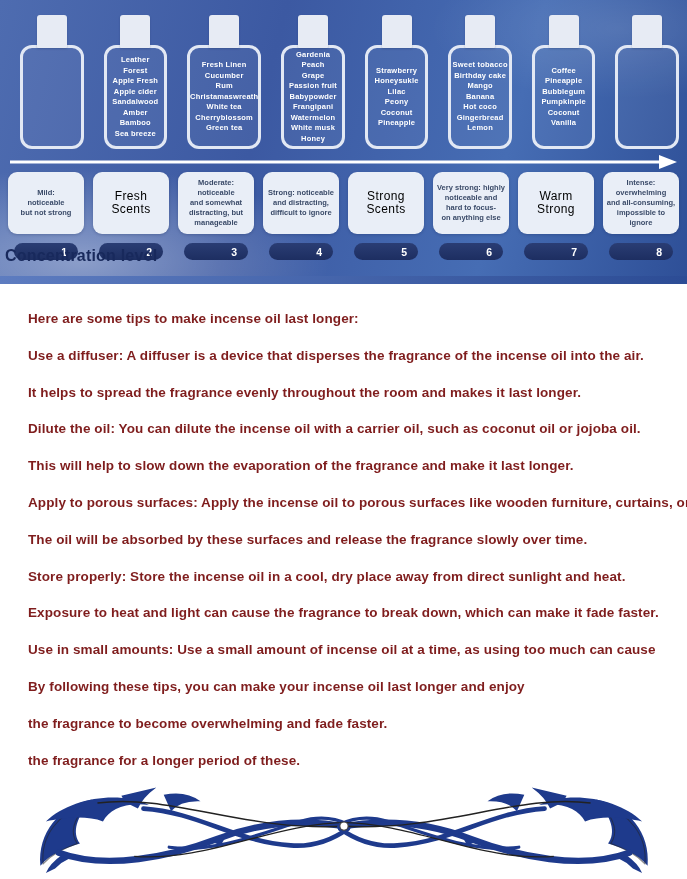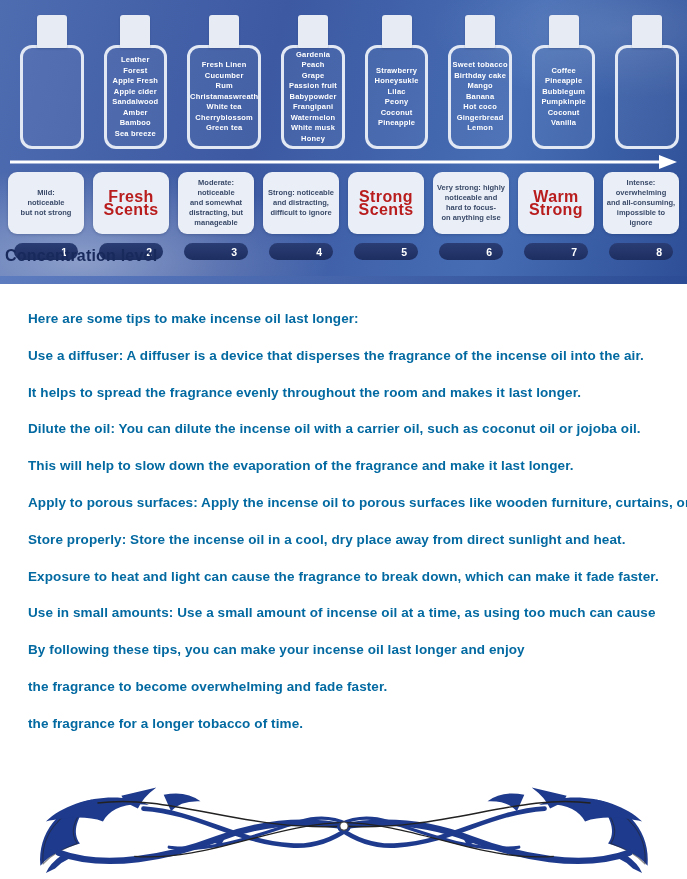--- a/index.html
+++ b/index.html
@@ -44,21 +44,21 @@
     position:absolute; top:172px; left:8px; right:8px;
     display:flex; gap:9px;
   }
   .level-box {
     flex:1 1 0; height:62px; background:#e9eef7; border-radius:9px;
     display:flex; align-items:center; justify-content:center;
     text-align:center; color:#3a4a68; font-size:7.5px; font-weight:600;
     line-height:10px; white-space:pre-line; padding:2px;
     box-shadow:0 1px 3px rgba(15,30,75,0.25);
   }
-  .level-box.category { font-size:16px; font-weight:bold; color:#b91c1c; letter-spacing:0.4px; line-height:13px; }
+  .level-box.category { font-size:12px; font-weight:normal; color:#000000; letter-spacing:0.4px; line-height:13px; }
 
   .pills-row {
     position:absolute; top:243px; left:8px; right:8px;
     display:flex; gap:9px;
   }
   .pill-cell { flex:1 1 0; display:flex; justify-content:center; }
   .level-pill {
     width:64px; height:17px; background:linear-gradient(180deg,#2a3d74,#1d2e61);
     border-radius:9px; color:#fff; font-size:10.5px; font-weight:bold;
     display:flex; align-items:center; justify-content:flex-end; padding-right:11px;
@@ -68,21 +68,21 @@
     font-size:16px; font-weight:bold; color:#18295c; letter-spacing:0.2px;
   }
   .bottom-strip {
     position:absolute; left:0; right:0; bottom:0; height:8px;
     background:linear-gradient(90deg,#5d7cc0,#2c4c95);
   }
 
   
   .tips { padding:17px 10px 0 28px; }
   .tips p {
-    font-size:13.5px; font-weight:600; color:#0369a1;
+    font-size:13.5px; font-weight:600; color:#7f1d1d;
     line-height:36.8px; white-space:nowrap; letter-spacing:0.1px;
   }
 
   
   .flourish-wrap { position:absolute; left:0; right:0; bottom:6px; display:flex; justify-content:center; }
 </style>
 </head>
 <body>
 
 <div class="page">
@@ -235,26 +235,27 @@
     <div class="bottom-strip"></div>
   </div>
 
   <div class="tips">
     <p>Here are some tips to make incense oil last longer:</p>
     <p>Use a diffuser: A diffuser is a device that disperses the fragrance of the incense oil into the air.</p>
     <p>It helps to spread the fragrance evenly throughout the room and makes it last longer.</p>
     <p>Dilute the oil: You can dilute the incense oil with a carrier oil, such as coconut oil or jojoba oil.</p>
     <p>This will help to slow down the evaporation of the fragrance and make it last longer.</p>
     <p>Apply to porous surfaces: Apply the incense oil to porous surfaces like wooden furniture, curtains, or carpets.</p>
+    <p>The oil will be absorbed by these surfaces and release the fragrance slowly over time.</p>
     <p>Store properly: Store the incense oil in a cool, dry place away from direct sunlight and heat.</p>
     <p>Exposure to heat and light can cause the fragrance to break down, which can make it fade faster.</p>
     <p>Use in small amounts: Use a small amount of incense oil at a time, as using too much can cause</p>
     <p>By following these tips, you can make your incense oil last longer and enjoy</p>
     <p>the fragrance to become overwhelming and fade faster.</p>
-    <p>the fragrance for a longer tobacco of time.</p>
+    <p>the fragrance for a longer period of these.</p>
   </div>
 
   <div class="flourish-wrap">
     <svg width="672" height="92" viewBox="0 0 680 100">
       <g id="fl-half">
 
         <path d="M10,92 C7,56 30,28 66,20 C49,39 44,56 53,68 C37,73 20,80 10,92 Z" fill="#1e3a8c"></path>
         <path d="M13,90 C10,60 30,34 60,26 C46,42 42,57 50,68 C36,73 22,80 13,90 Z" fill="none" stroke="#222" stroke-width="1.1" opacity="0.55"></path>
 
         <path d="M16,44 C42,19 94,10 128,26 C101,23 85,31 78,44 C60,37 34,40 16,44 Z" fill="#1e3a8c"></path>

